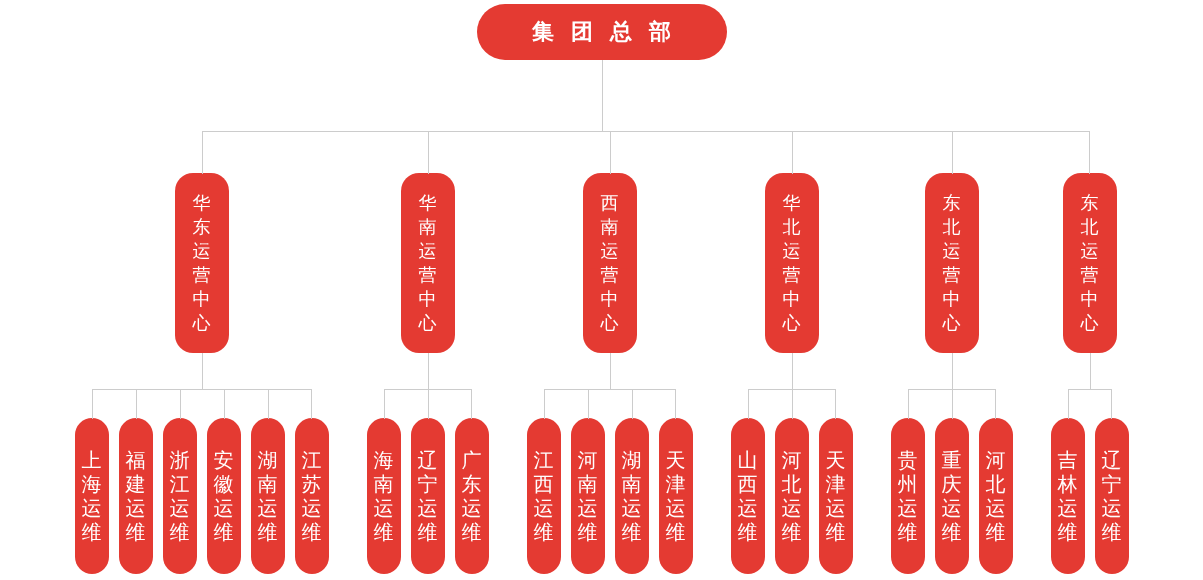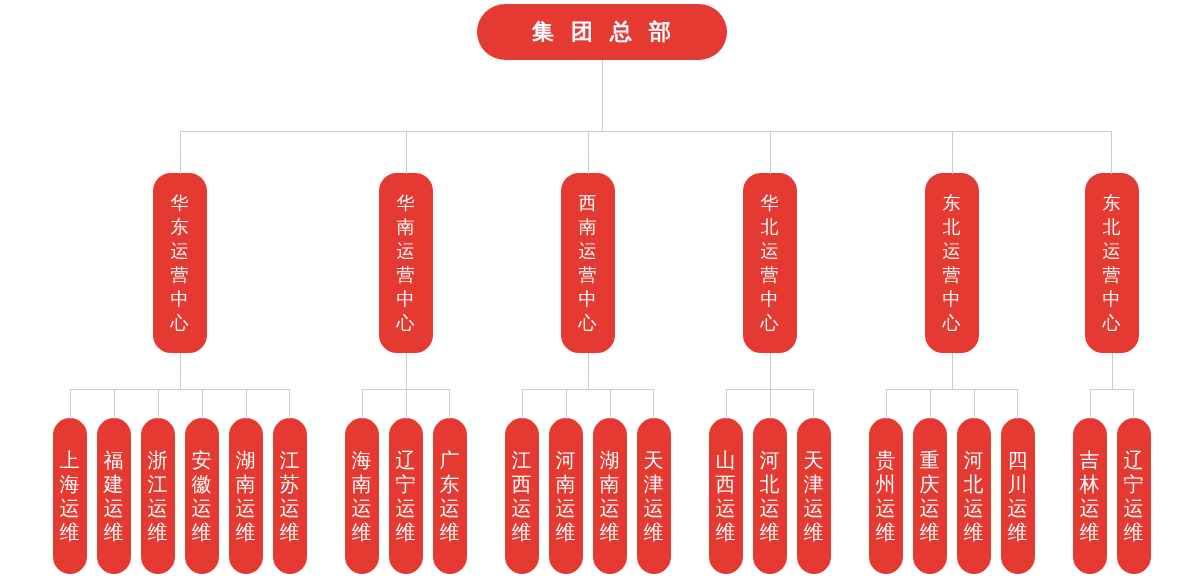--- a/index.html
+++ b/index.html
@@ -257,25 +257,20 @@
             <li class="leaf-item">
               <div class="node leaf vert">
                 <span>重庆运维</span>
               </div>
             </li>
             <li class="leaf-item">
               <div class="node leaf vert">
                 <span>河北运维</span>
               </div>
             </li>
-            <li class="leaf-item">
-              <div class="node leaf vert">
-                <span>四川运维</span>
-              </div>
-            </li>
           </ul>
         </li>
         <li class="branch">
           <div class="node center vert">
             <span>东北运营中心</span>
           </div>
           <ul class="leaves">
             <li class="leaf-item">
               <div class="node leaf vert">
                 <span>吉林运维</span>

